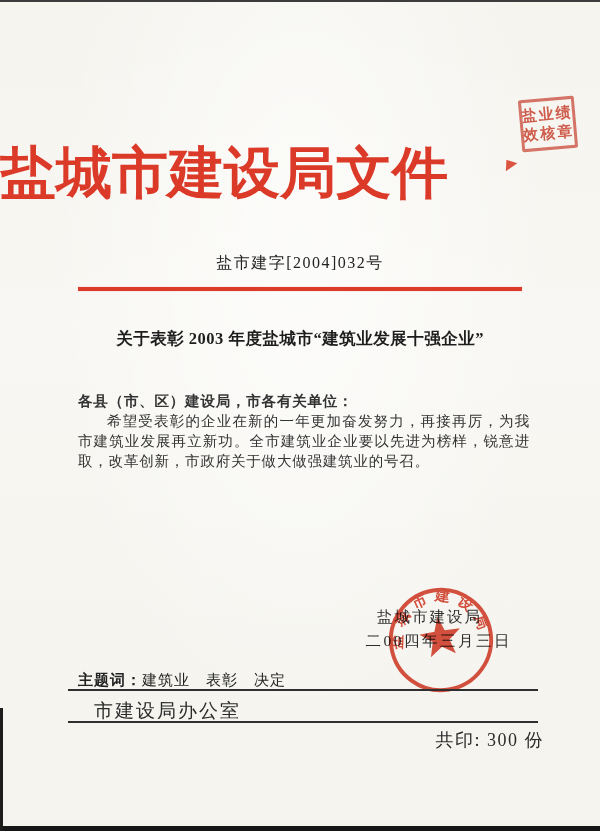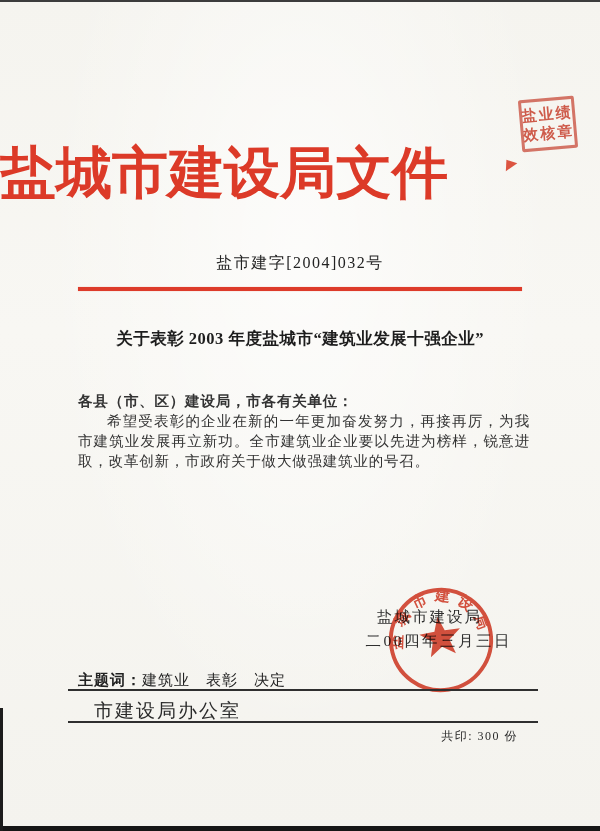--- a/index.html
+++ b/index.html
@@ -63,21 +63,21 @@
     border-left:7px solid transparent; border-right:7px solid transparent;
     border-bottom:9px solid #d8422e; transform:rotate(-35deg); opacity:.9;
   }
 
   .footer-subject{position:absolute; left:78px; top:671px; font-size:15px; color:#222; letter-spacing:1px;}
   .footer-subject .lbl{font-weight:bold;}
   .rule1{position:absolute; left:68px; top:689px; width:470px; height:2px; background:#2f2f2f;}
   .footer-issuer{position:absolute; left:94px; top:698px; font-size:19px; color:#2a2a2a; letter-spacing:2px;}
   .footer-printdate{position:absolute; top:698px; right:62px; font-size:15px; color:#2a2a2a; letter-spacing:2px;}
   .rule2{position:absolute; left:68px; top:721px; width:470px; height:2px; background:#2f2f2f;}
-  .footer-copies{position:absolute; top:728px; right:82px; font-size:12px; color:#2a2a2a; letter-spacing:1.5px;}
+  .footer-copies{position:absolute; top:728px; right:56px; font-size:18px; color:#2a2a2a; letter-spacing:1.5px;}
 </style>
 </head>
 <body>
 
 <div class="page">
 
   <div class="edge-top"></div>
   <div class="edge-bottom"></div>
   <div class="edge-left"></div>
 

